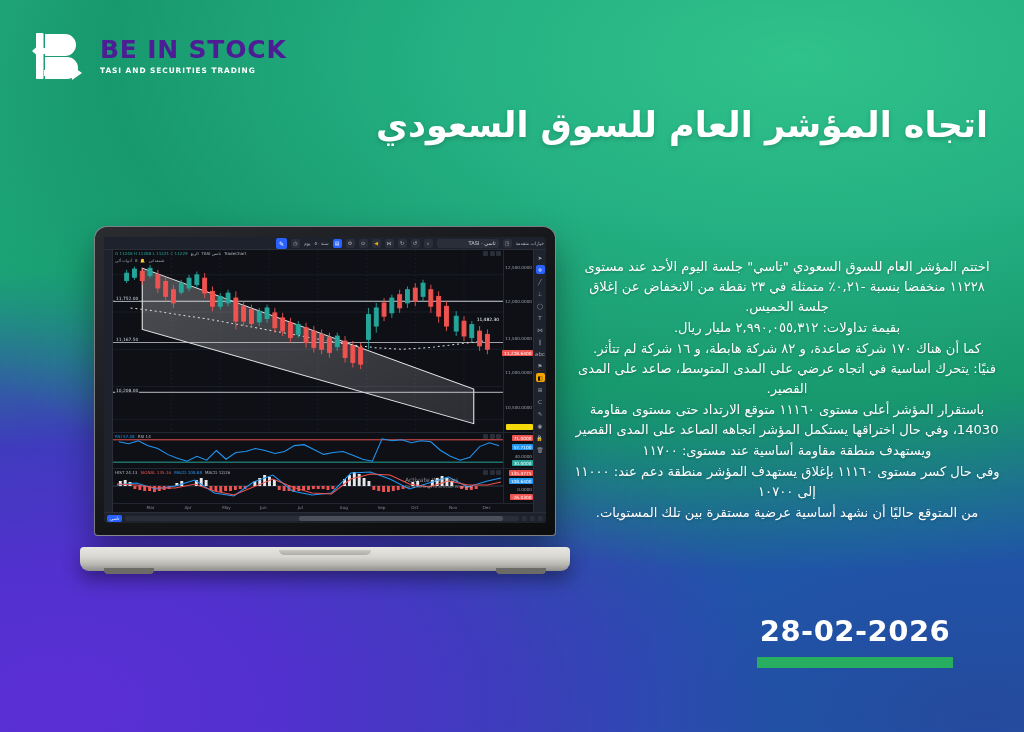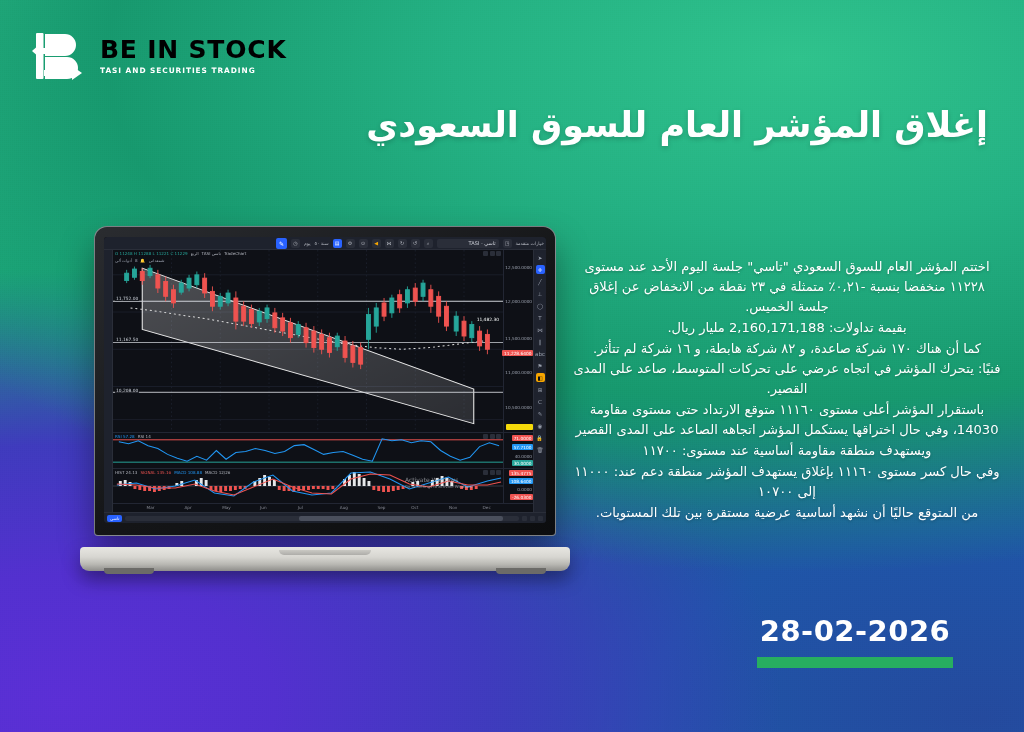--- a/index.html
+++ b/index.html
@@ -25,21 +25,21 @@
     background-image:
       repeating-linear-gradient(0deg, rgba(255,255,255,.05) 0 1px, transparent 1px 2px),
       repeating-linear-gradient(90deg, rgba(0,0,0,.05) 0 1px, transparent 1px 2px);
   }
 
   
   #logo { position:absolute; left:30px; top:28px; display:flex; align-items:center; gap:12px; }
   .logo-mark { width:58px; height:56px; }
   .logo-txt { line-height:1; }
   .logo-name {
-    font-size:25px; font-weight:800; letter-spacing:.8px; color:#000000;
+    font-size:25px; font-weight:800; letter-spacing:.8px; color:#4c1d95;
     font-family:"DejaVu Sans","Liberation Sans",sans-serif;
   }
   .logo-sub {
     margin-top:5px; font-size:7.4px; font-weight:700; letter-spacing:.95px; color:#fff;
   }
 
   
   #headline {
     position:absolute; right:36px; top:104px; width:700px;
     text-align:right; direction:rtl;
@@ -173,27 +173,27 @@
         <path d="M42 38 l10 7 l-10 7 z"></path>
       </g>
     </svg>
   </span>
   <span class="logo-txt">
     <div class="logo-name">BE IN STOCK</div>
     <div class="logo-sub">TASI AND SECURITIES TRADING</div>
   </span>
 </div>
 
-<div id="headline">إغلاق المؤشر العام للسوق السعودي</div>
+<div id="headline">اتجاه المؤشر العام للسوق السعودي</div>
 
 <div id="body-copy">
   <p>اختتم المؤشر العام للسوق السعودي "تاسي" جلسة اليوم الأحد عند مستوى ١١٢٢٨ منخفضا بنسبة -٠,٢١٪ متمثلة في ٢٣ نقطة من الانخفاض عن إغلاق جلسة الخميس.</p>
-  <p>بقيمة تداولات: 2,160,171,188 مليار ريال.</p>
+  <p>بقيمة تداولات: ٢,٩٩٠,٠٥٥,٣١٢ مليار ريال.</p>
   <p>كما أن هناك ١٧٠ شركة صاعدة، و ٨٢ شركة هابطة، و ١٦ شركة لم تتأثر.</p>
-  <p>فنيًا: يتحرك المؤشر في اتجاه عرضي على تحركات المتوسط، صاعد على المدى القصير.</p>
+  <p>فنيًا: يتحرك أساسية في اتجاه عرضي على المدى المتوسط، صاعد على المدى القصير.</p>
   <p>باستقرار المؤشر أعلى مستوى ١١١٦٠ متوقع الارتداد حتى مستوى مقاومة 14030، وفي حال اختراقها يستكمل المؤشر اتجاهه الصاعد على المدى القصير</p>
   <p>ويستهدف منطقة مقاومة أساسية عند مستوى: ١١٧٠٠</p>
   <p>وفي حال كسر مستوى ١١١٦٠ بإغلاق يستهدف المؤشر منطقة دعم عند: ١١٠٠٠ إلى ١٠٧٠٠</p>
   <p>من المتوقع حاليًا أن نشهد أساسية عرضية مستقرة بين تلك المستويات.</p>
 </div>
 
 <div id="date-block">
   <div id="date-txt">28-02-2026</div>
   <div id="date-rule"></div>
 </div>

